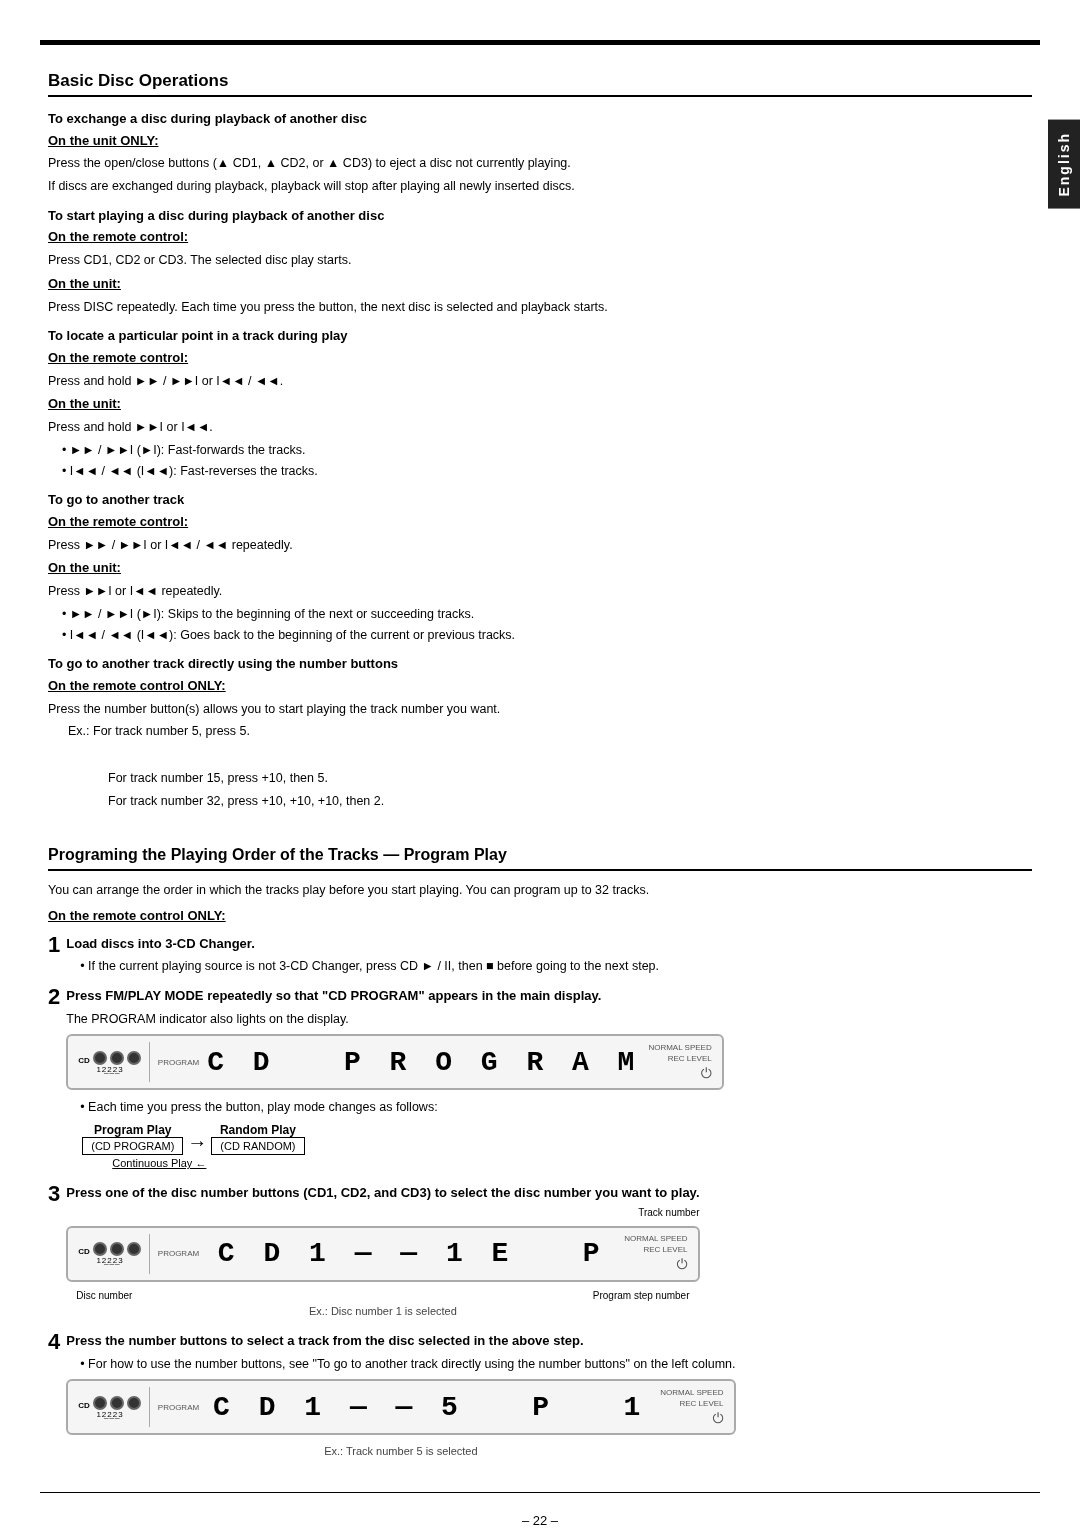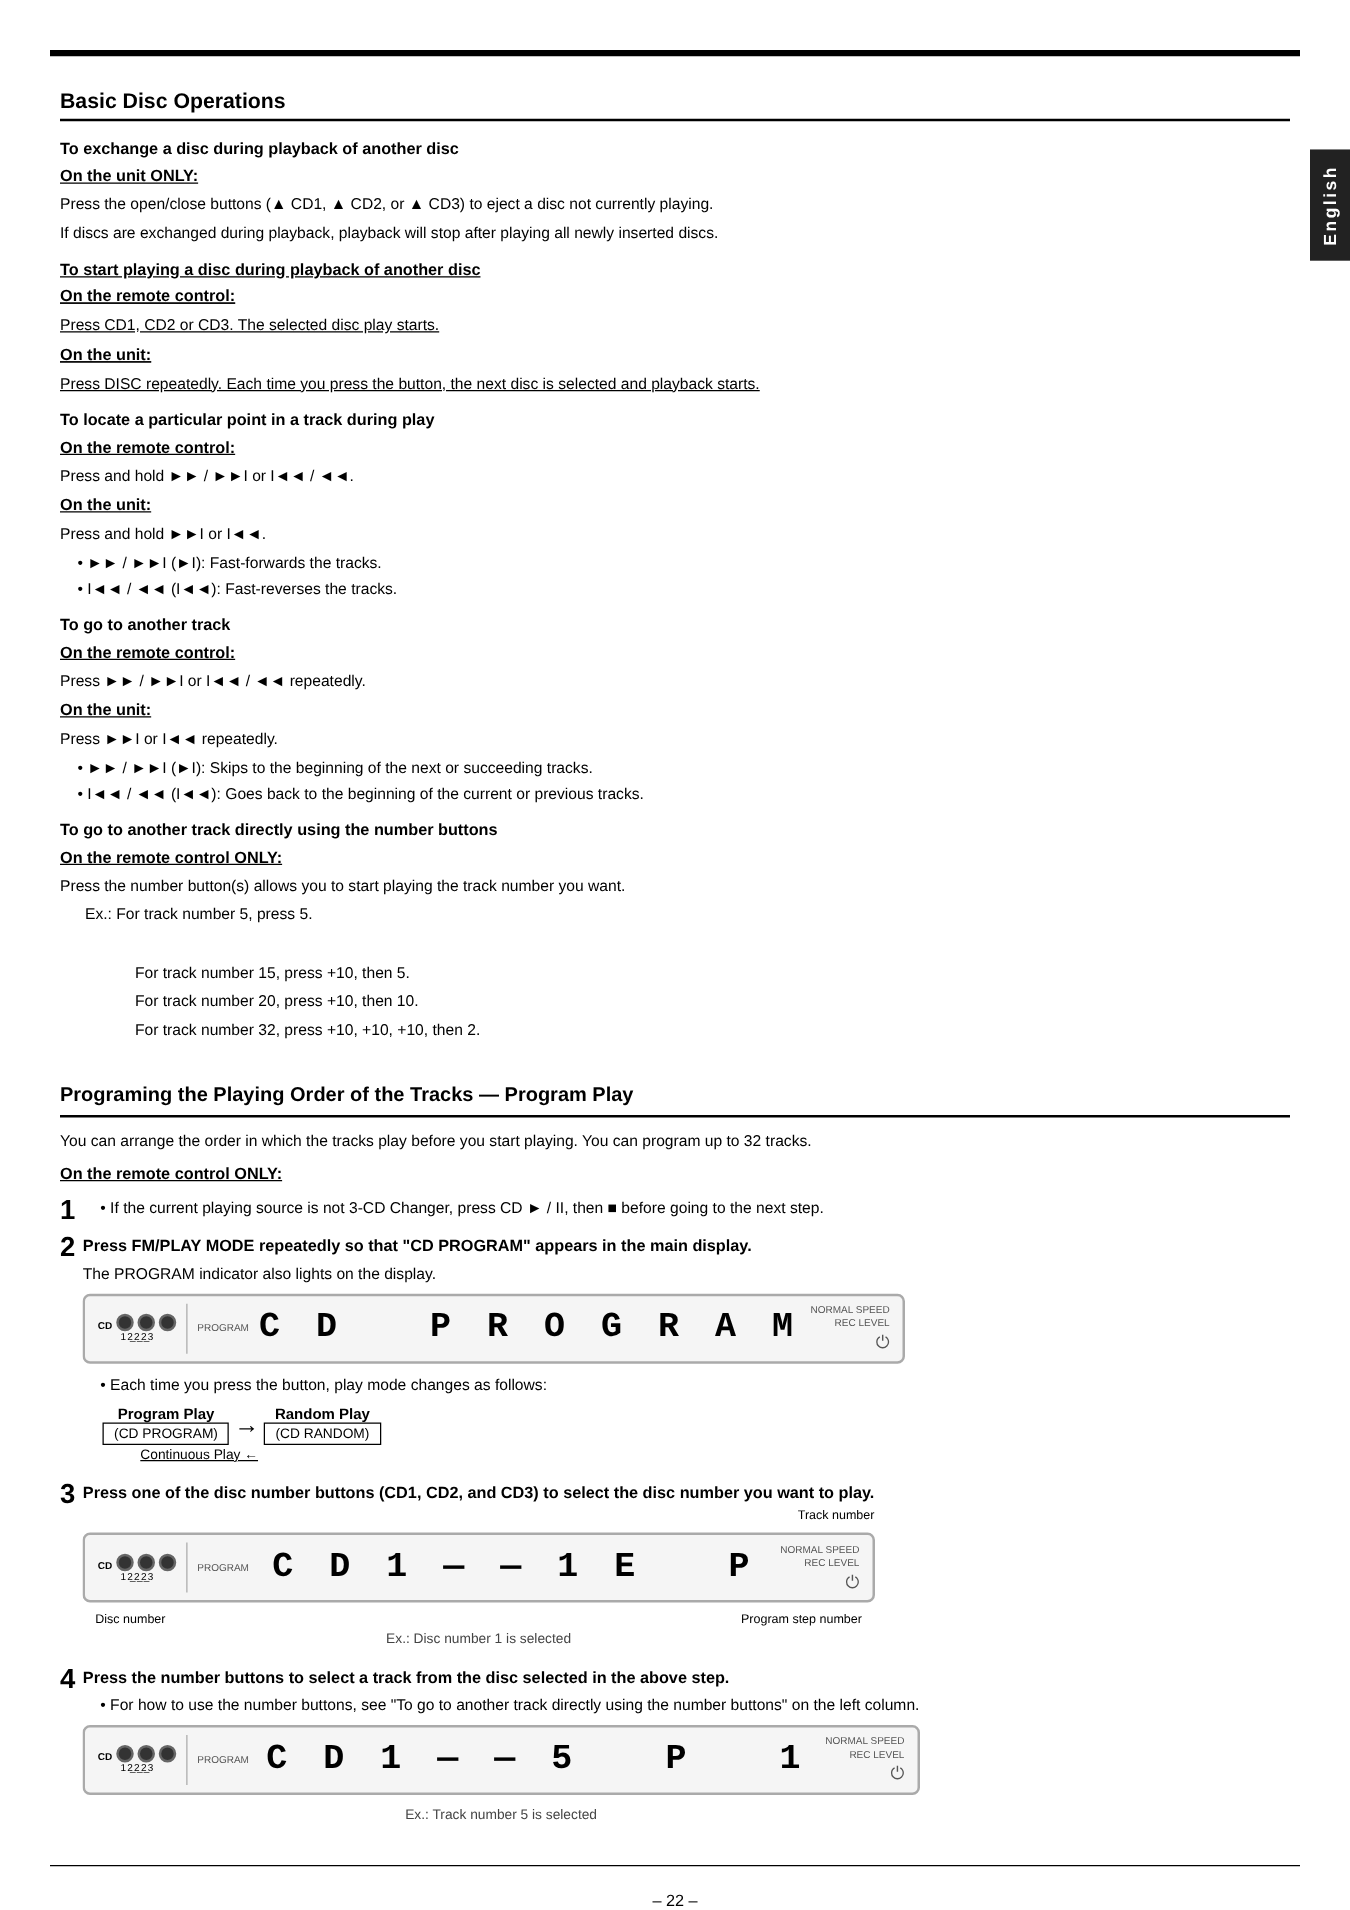--- a/index.html
+++ b/index.html
@@ -231,21 +231,21 @@
 
       <div class="section-heading">Basic Disc Operations</div>
 
       <div>
         <p class="subsection-title"><span>To exchange a disc during playback of another disc</span></p>
         <p><span class="underline-label">On the unit ONLY:</span></p>
         <p>Press the open/close buttons (▲ CD1, ▲ CD2, or ▲ CD3) to eject a disc not currently playing.</p>
         <p>If discs are exchanged during playback, playback will stop after playing all newly inserted discs.</p>
       </div>
 
-      <div style="text-decoration:underline;">
+      <div style="">
         <p class="subsection-title"><span>To start playing a disc during playback of another disc</span></p>
         <p><span class="underline-label">On the remote control:</span></p>
         <p>Press CD1, CD2 or CD3. The selected disc play starts.</p>
         <p><span class="underline-label">On the unit:</span></p>
         <p>Press DISC repeatedly. Each time you press the button, the next disc is selected and playback starts.</p>
       </div>
 
       <div style="margin-top:10px;">
         <p class="subsection-title"><span>To locate a particular point in a track during play</span></p>
         <p><span class="underline-label">On the remote control:</span></p>
@@ -265,37 +265,37 @@
         <p class="bullet-item">• ►► / ►►I (►I): Skips to the beginning of the next or succeeding tracks.</p>
         <p class="bullet-item">• I◄◄ / ◄◄ (I◄◄): Goes back to the beginning of the current or previous tracks.</p>
       </div>
 
       <div style="margin-top:10px;">
         <p class="subsection-title"><span>To go to another track directly using the number buttons</span></p>
         <p><span class="underline-label">On the remote control ONLY:</span></p>
         <p>Press the number button(s) allows you to start playing the track number you want.</p>
         <p style="margin-left:20px;">Ex.:  For track number 5, press 5.</p>
         <p style="margin-left:60px;margin-top:28px;">For track number 15, press +10, then 5.</p>
-        <p style="margin-left:60px;">For track number 20, press +10, then 10.</p>
         <p style="margin-left:60px;">For track number 32, press +10, +10, +10, then 2.</p>
       </div>
 
     </div>
 
     <div class="right-col">
 
       <div class="right-section-heading">Programing the Playing Order of the Tracks — Program Play</div>
 
       <p>You can arrange the order in which the tracks play before you start playing. You can program up to 32 tracks.</p>
 
       <p style="margin-top:6px;"><span class="underline-label">On the remote control ONLY:</span></p>
 
       <div class="step-row" style="margin-top:8px;">
         <div class="step-number">1</div>
         <div class="step-content">
+          <p class="step-bold">Load discs into 3-CD Changer.</p>
           <p class="bullet-item">• If the current playing source is not 3-CD Changer, press CD ► / II, then ■ before going to the next step.</p>
         </div>
       </div>
 
       <div class="step-row" style="margin-top:4px;">
         <div class="step-number">2</div>
         <div class="step-content">
           <p class="step-bold">Press FM/PLAY MODE repeatedly so that "CD PROGRAM" appears in the main display.</p>
           <p>The PROGRAM indicator also lights on the display.</p>
 

